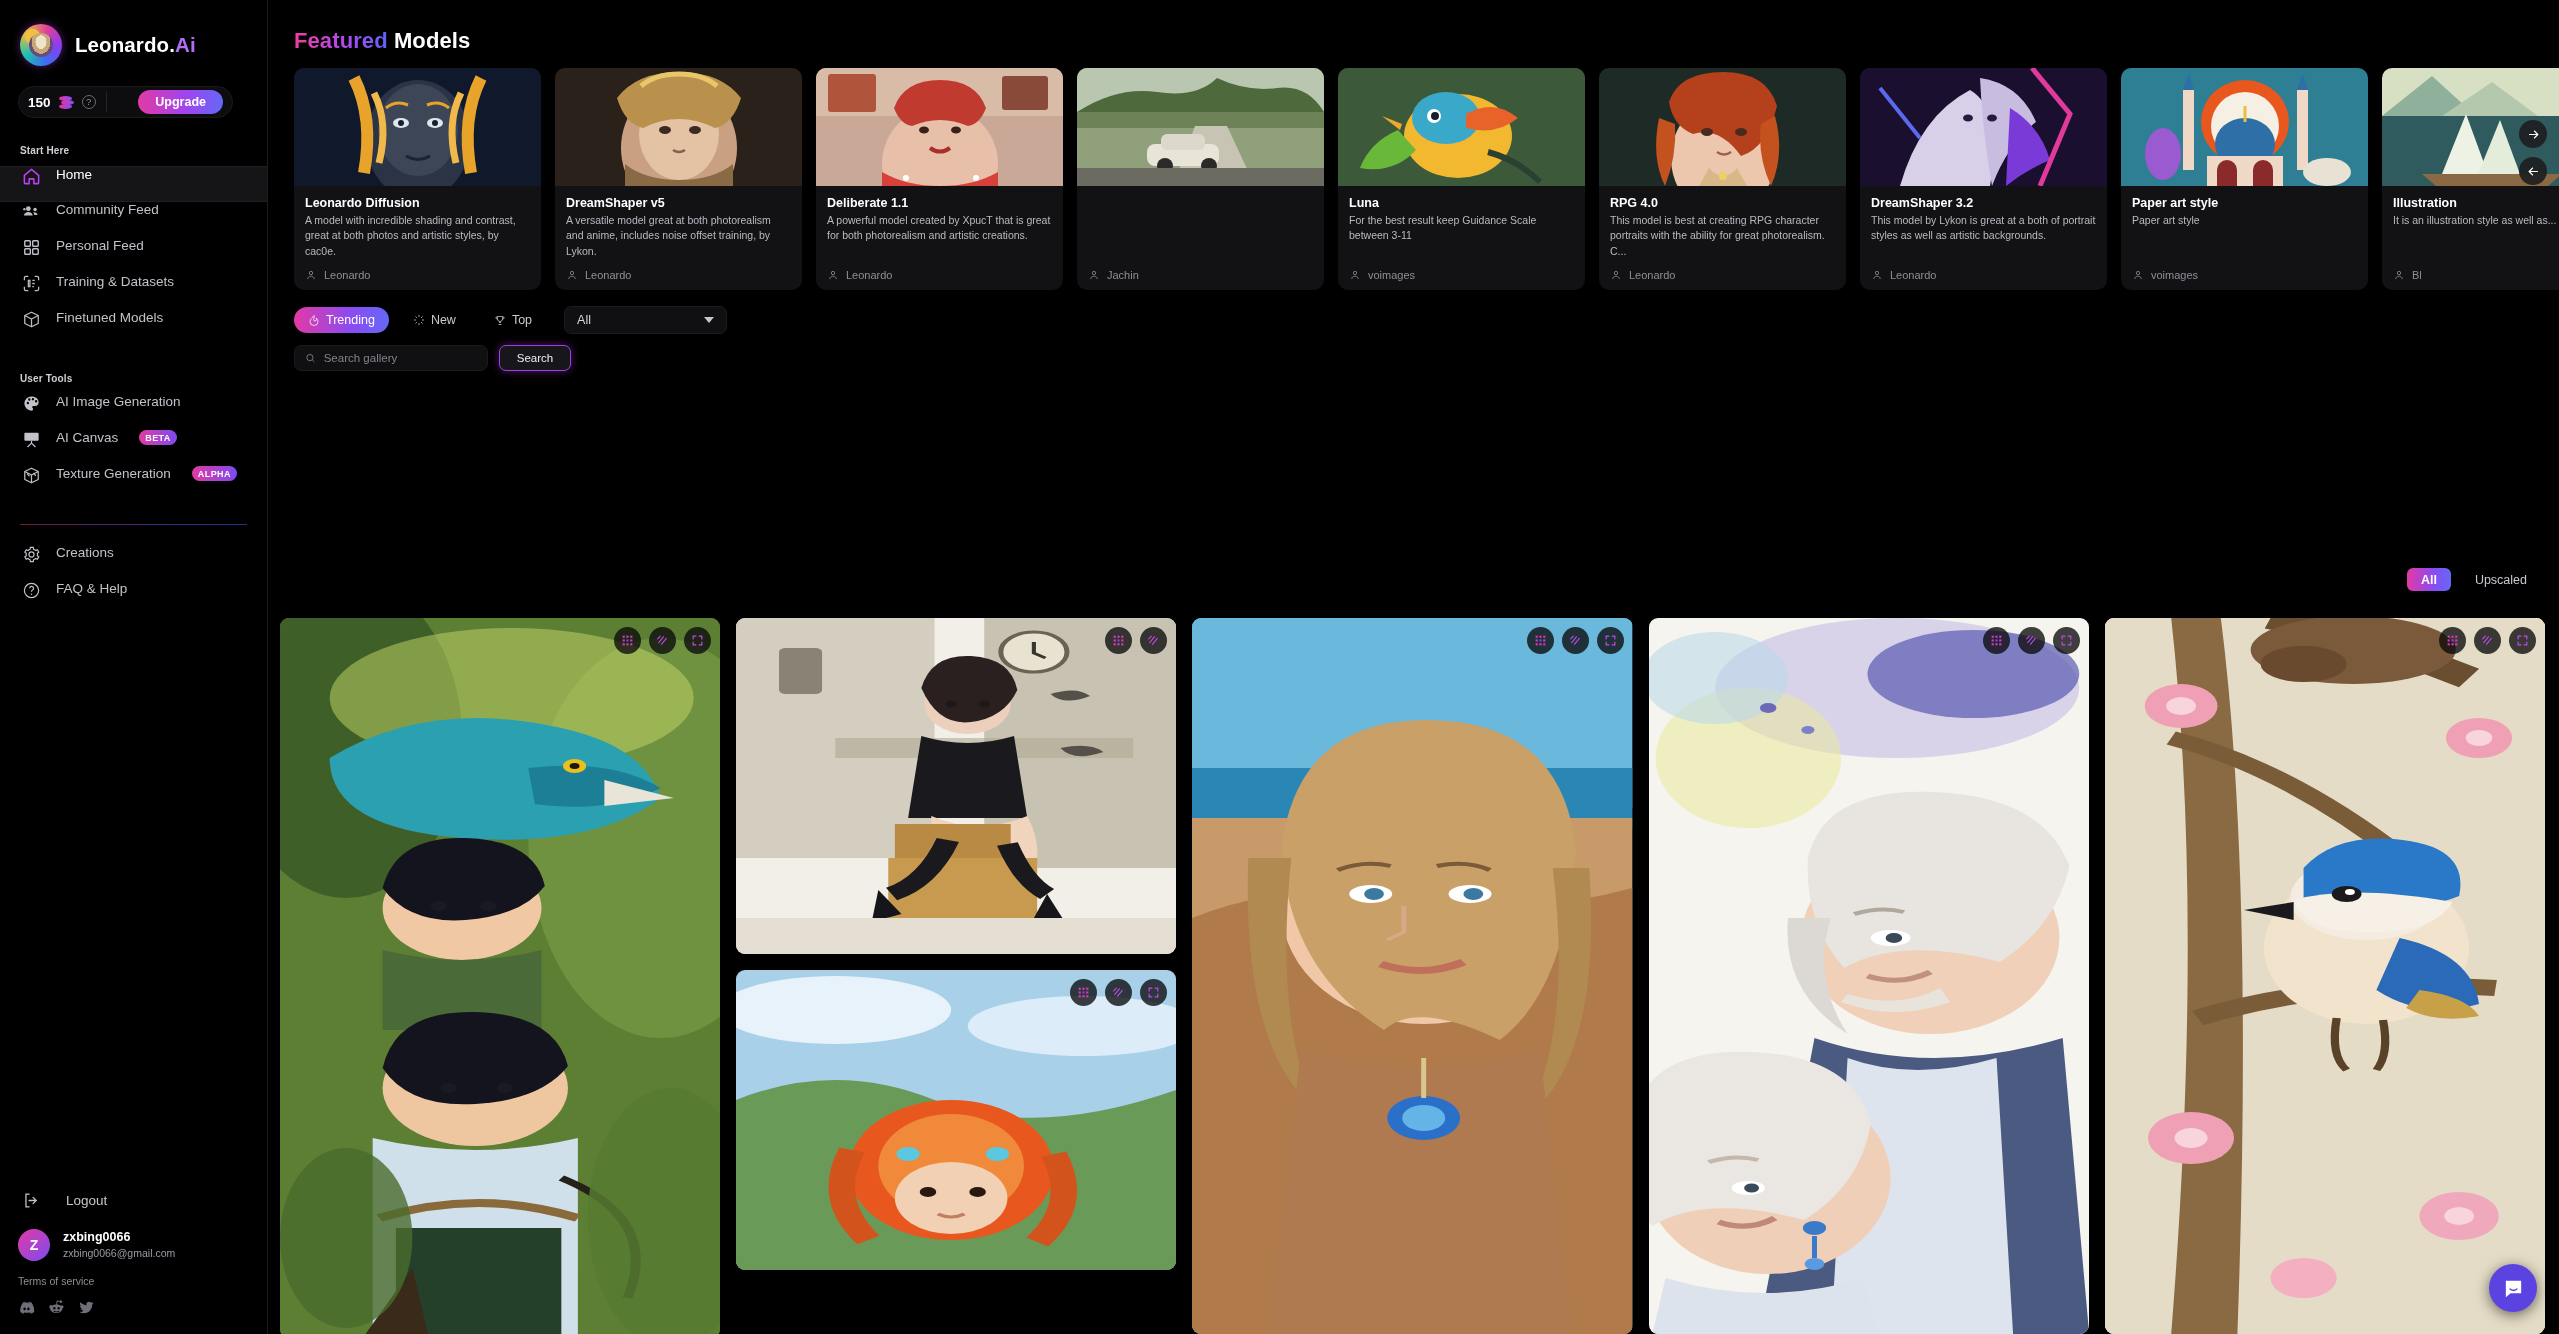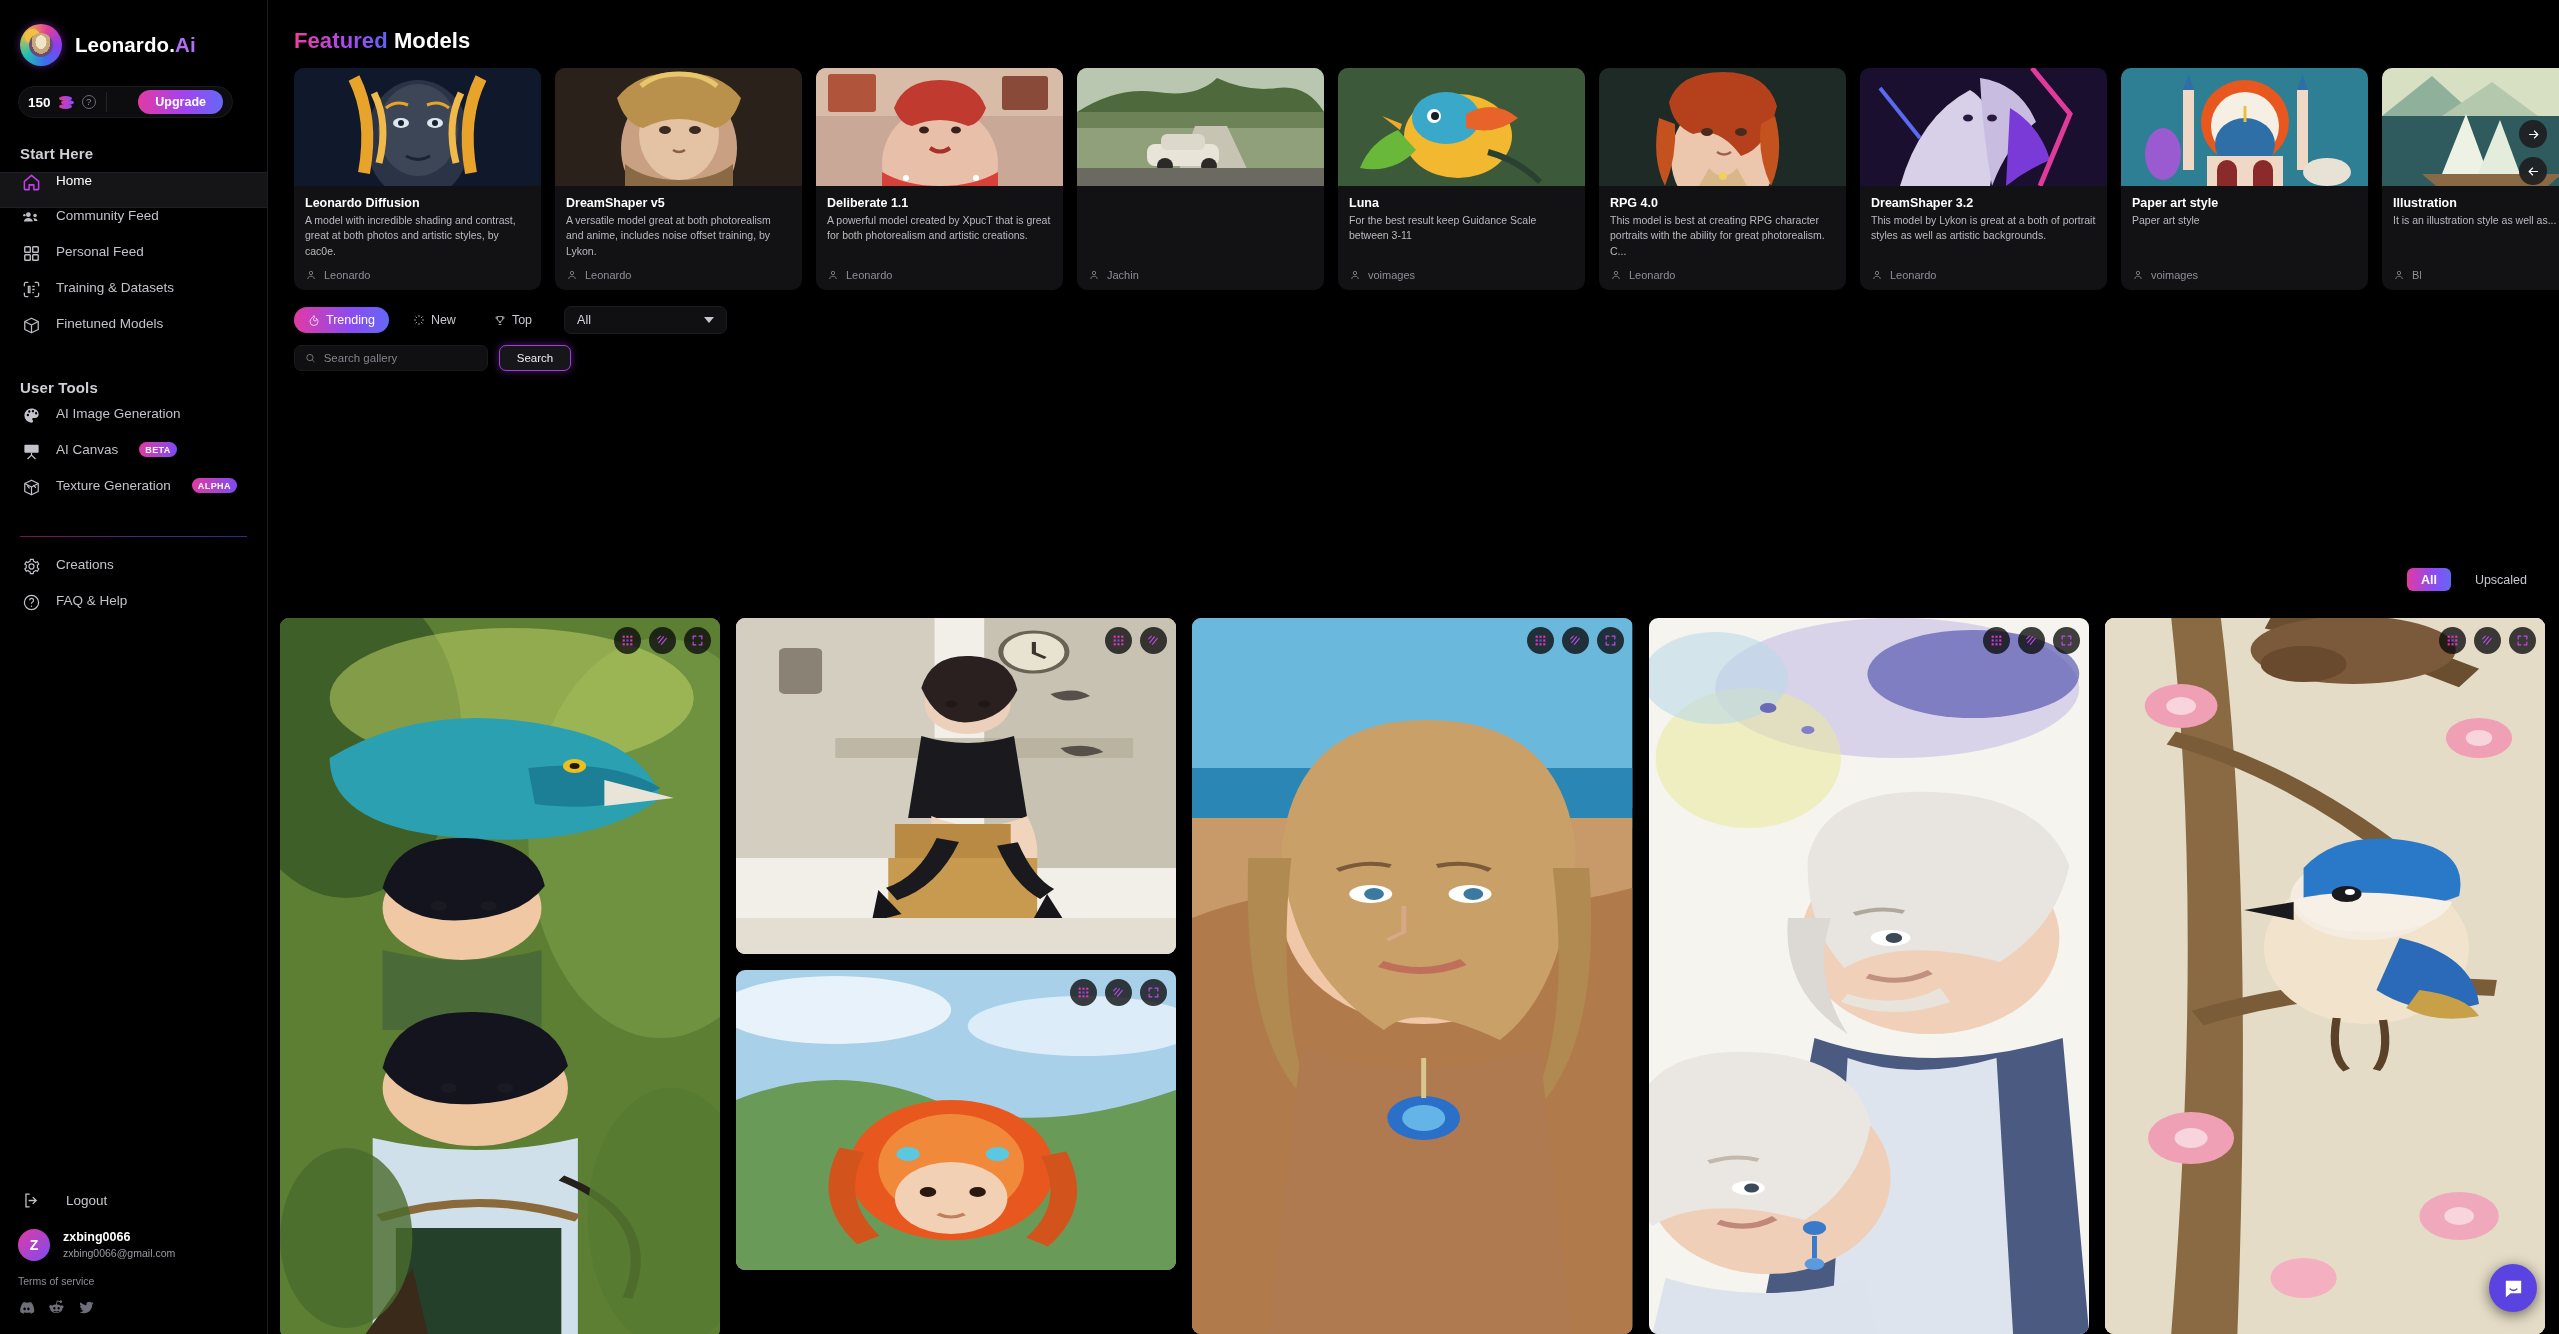--- a/index.html
+++ b/index.html
@@ -61,21 +61,21 @@
   .divider-v { width:1px; height:20px; background:#232329; margin-left:2px; }
   .upgrade-btn {
     margin-left: auto;
     height: 24px; border-radius: 13px; padding: 0 17px;
     background: linear-gradient(90deg, #e23aa4 0%, #a243ef 55%, #6468f5 100%);
     color: #fff; font-size: 12.5px; font-weight: 700;
     display: flex; align-items: center; border: none; cursor: pointer;
   }
 
   .nav-section-label {
-    font-size: 15px; font-weight: 700; color: #cfcfd6;
+    font-size: 10px; font-weight: 700; color: #cfcfd6;
     padding: 27px 0 10px 20px; letter-spacing: .15px;
   }
   .nav-item {
     display: flex; align-items: flex-start; gap: 15px;
     height: 36px; padding-left: 22px; cursor: pointer;
     font-size: 13.5px; color: #c2c2ca;
   }
   .nav-item.active {
     background: #151518;
     border-top: 1px solid #202024; border-bottom: 1px solid #202024;

